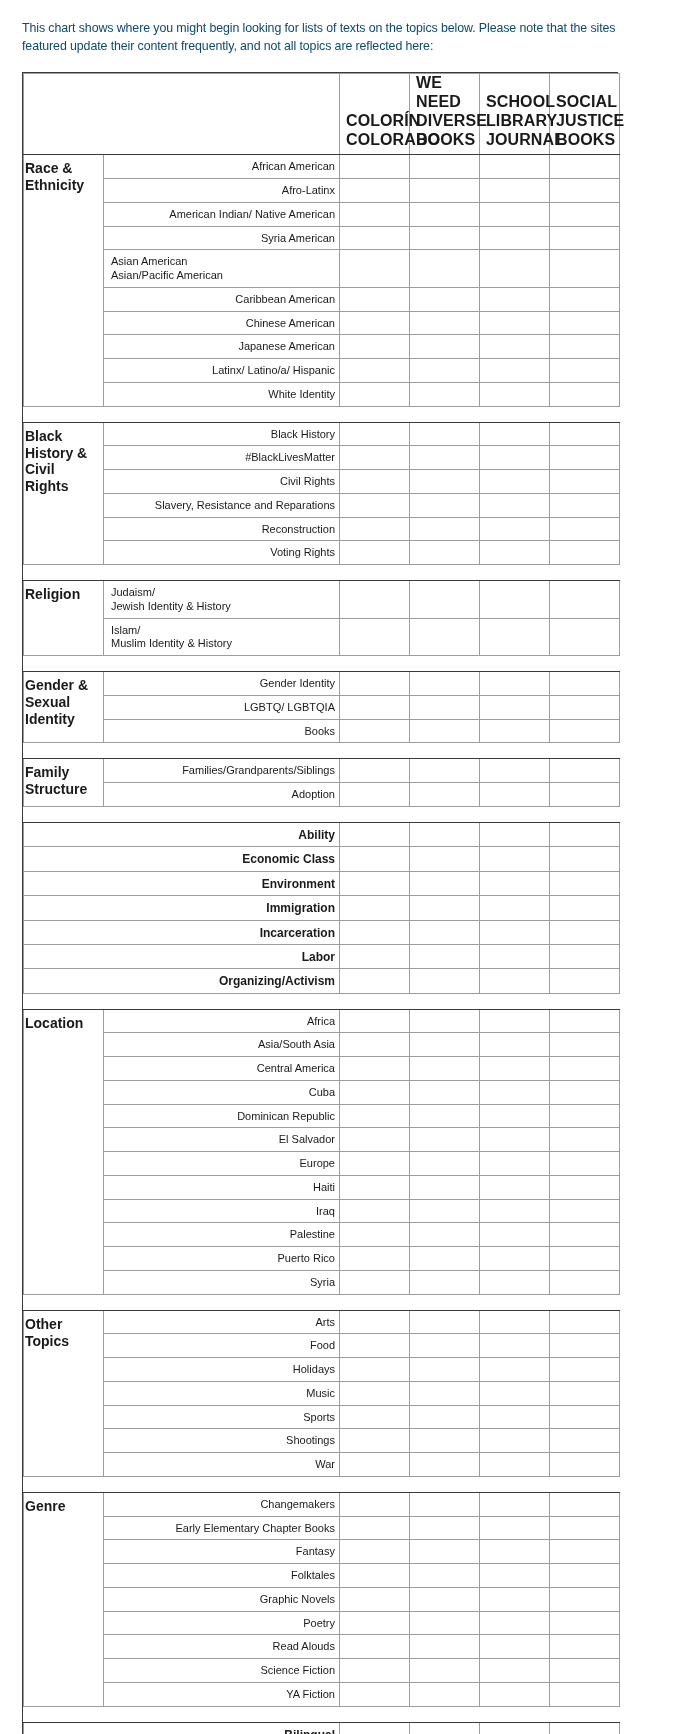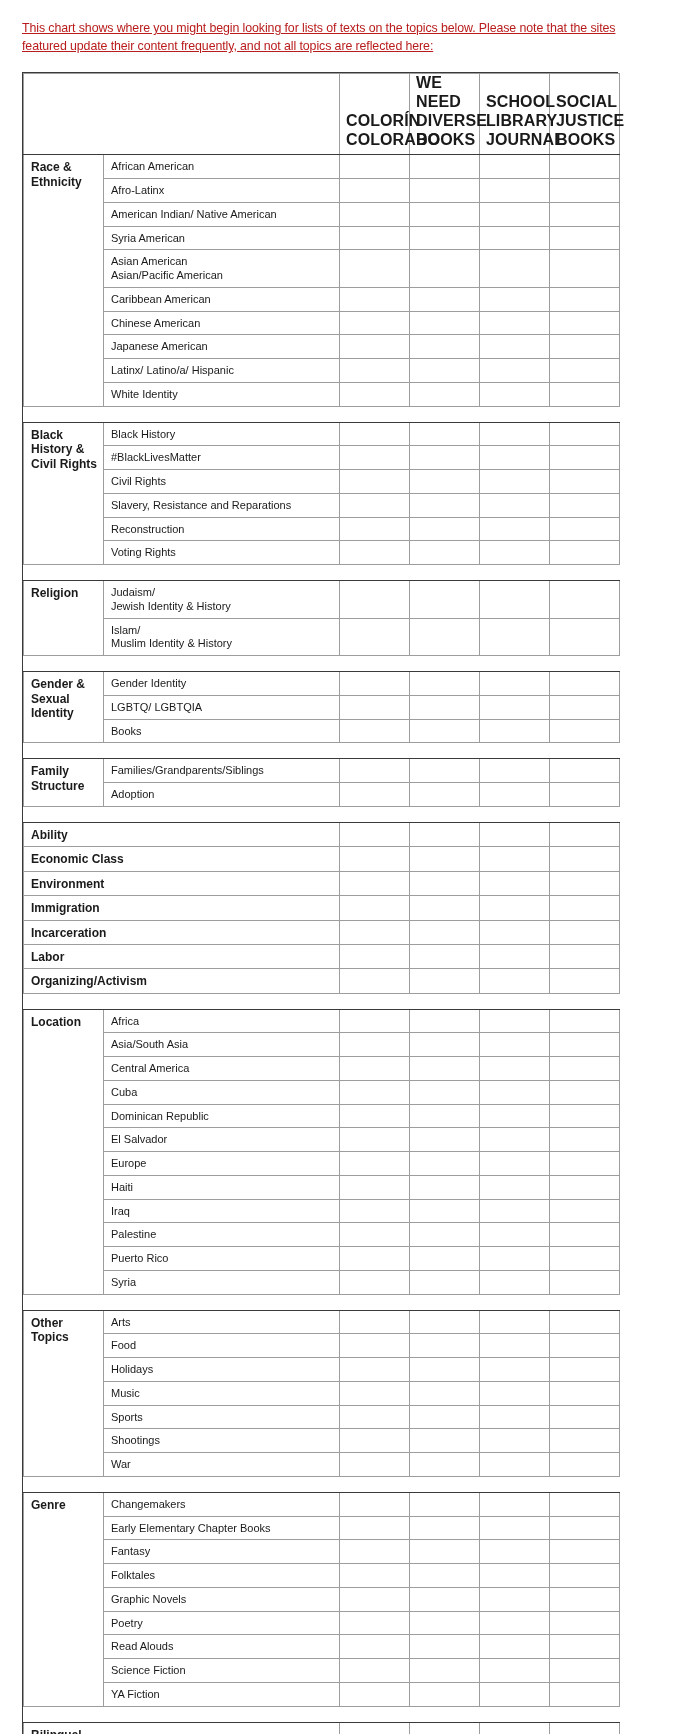--- a/index.html
+++ b/index.html
@@ -15,25 +15,24 @@
     -webkit-font-smoothing: antialiased;
   }
   .page {
     width: 700px;
     box-sizing: border-box;
     padding: 20px 22px 0 22px;
   }
   .intro {
     font-size: 12.4px;
     line-height: 1.45;
-    color: #b91c1c;
+    color: #0c4a6e;
     margin: 0 8px 16px 0;
     max-width: 600px;
     letter-spacing: -0.1px;
-    text-decoration: underline;
   }
   .chart {
     border: 1.5px solid #3a3a3a;
     box-sizing: border-box;
     width: 596px;
   }
   table.grid {
     border-collapse: collapse;
     table-layout: fixed;
     width: 100%;
@@ -57,23 +56,23 @@
   .hdr-label {
     font-weight: bold;
     font-size: 16px;
     line-height: 1.18;
     letter-spacing: 0.1px;
     padding: 0 5px 5px 6px;
   }
   
   .cat {
     font-weight: bold;
-    font-size: 12px;
+    font-size: 14px;
     line-height: 1.2;
-    padding: 5px 4px 4px 7px;
+    padding: 5px 4px 4px 1px;
   }
   
   .topic {
     font-size: 11px;
     line-height: 1.25;
     padding: 5px 4px 4px 7px;
   }
   
   .span-label {
     font-weight: bold;
@@ -86,21 +85,21 @@
   
   tr.spacer td {
     height: 15px;
     border-left: none;
     border-right: none;
     border-top: 1.5px solid #3a3a3a;
     border-bottom: 1.5px solid #3a3a3a;
     background: #ffffff;
   }
   tr.spacer td.edge-l { border-left: none; }
-  .r1 { height: 20px; }
+  .r1 { height: 20px; text-align: right; }
   .r2 { height: 34px; }
   .bottom-pad { height: 70px; }
 </style>
 </head>
 <body>
 
 <div class="page">
 
   <p class="intro">This chart shows where you might begin looking for lists of texts on the topics below. Please note that the sites featured update their content frequently, and not all topics are reflected here:</p>
 

